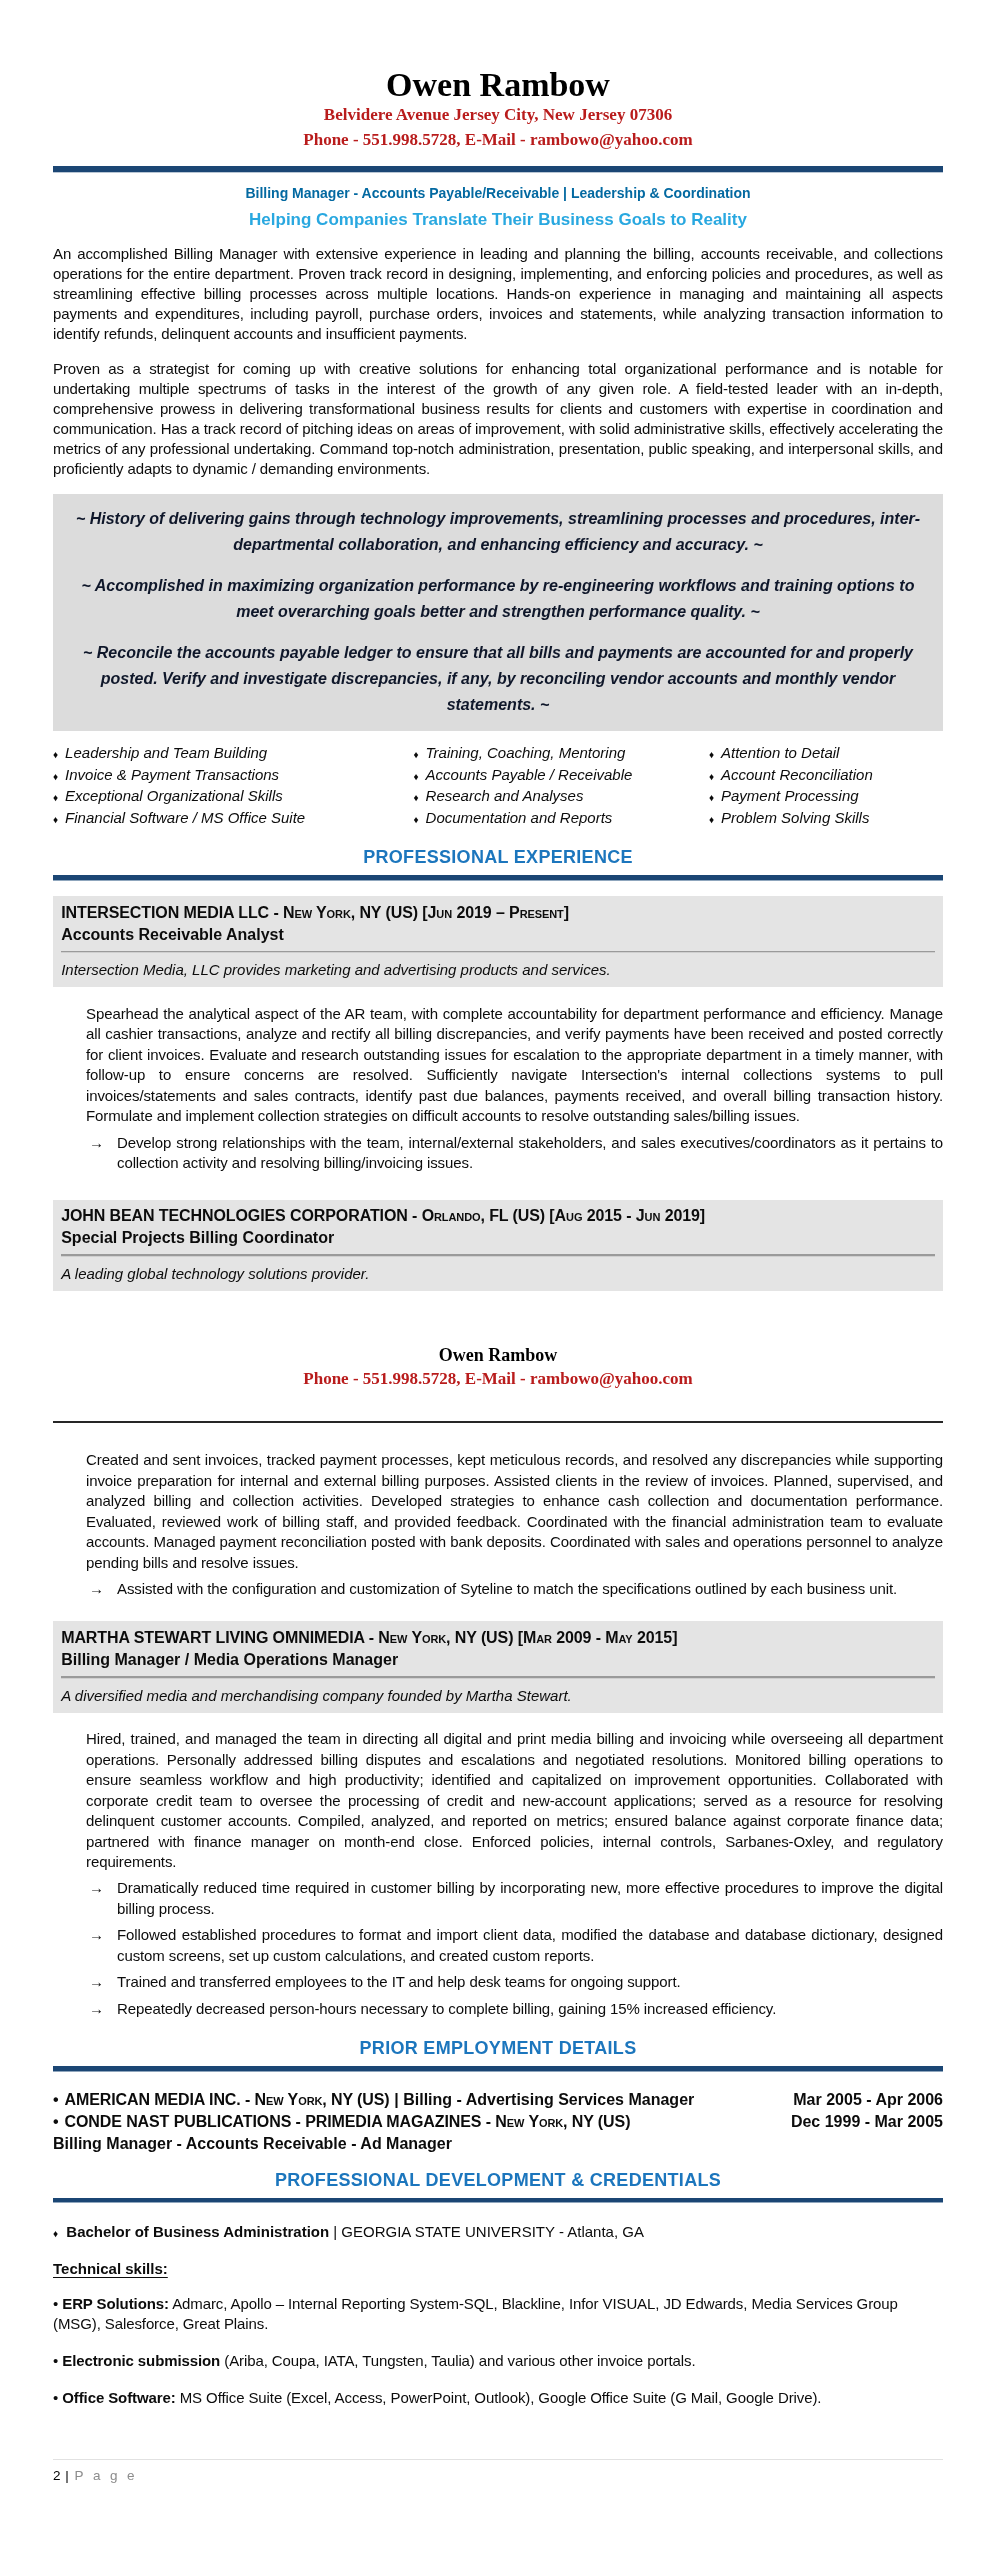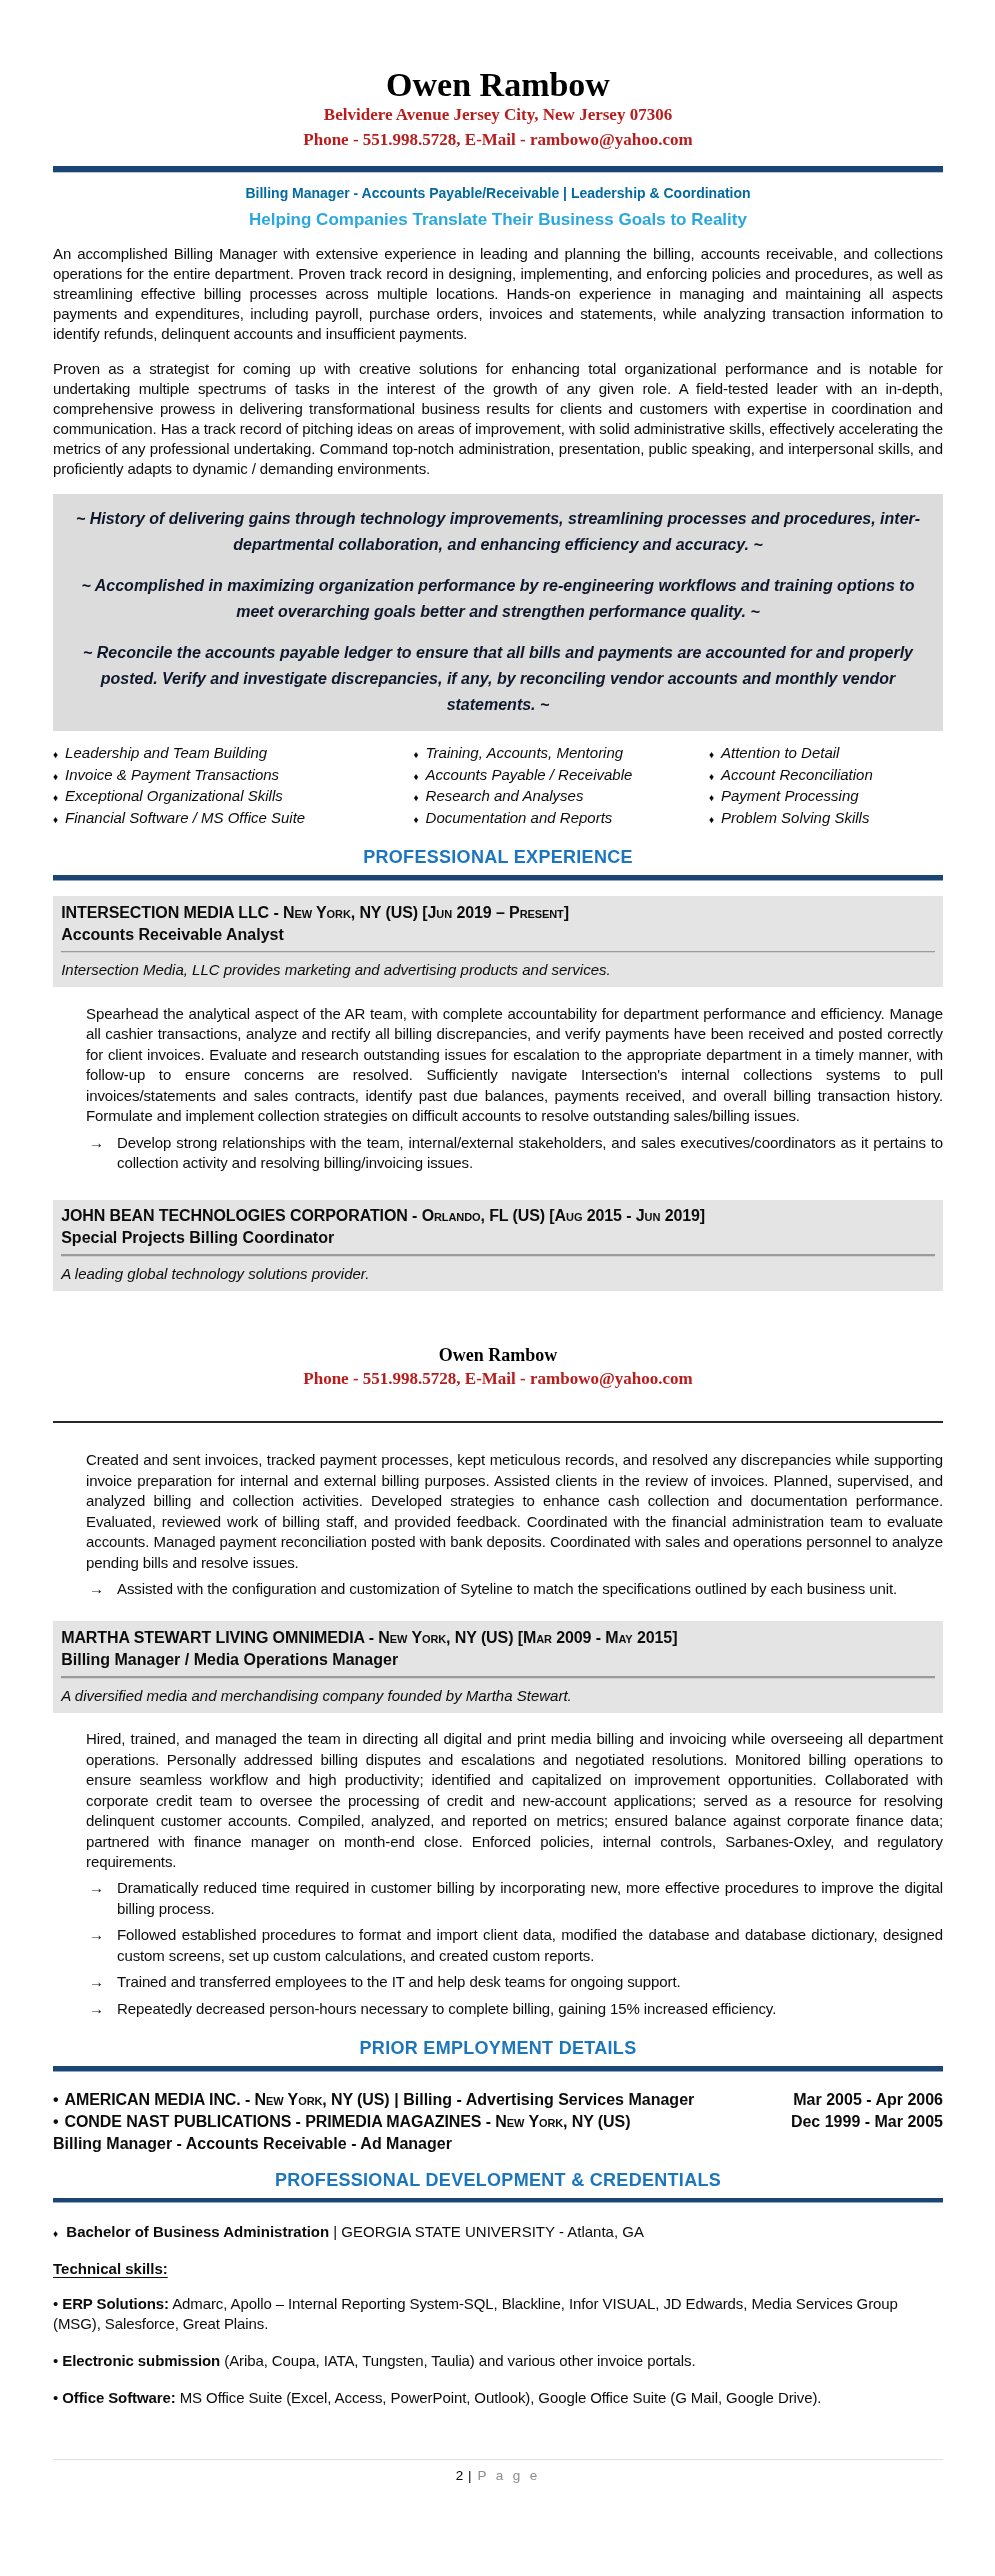--- a/index.html
+++ b/index.html
@@ -131,21 +131,21 @@
   .tech-head {
     margin-top: 16.4px; font-weight: bold; font-size: 15px;
     text-decoration: underline; text-underline-offset: 2.9px;
   }
   .tech-item { margin-top: 16.4px; font-size: 15px; line-height: 20.5px; letter-spacing: -0.1px; }
   .tech-item .tlabel { font-weight: bold; }
 
   
   .foot-rule { height: 1.2px; background: #e2e2e2; }
   .foot-label {
-    margin-top: 8.2px; text-align: center;
+    margin-top: 8.2px; text-align: left;
     font-size: 13.5px; color: #000;
   }
   .foot-label .pg-word { color: #8c8c8c; letter-spacing: 2.9px; margin-left: 5.9px; }
   .foot-label .pg-sep { margin-left: 4.7px; }
 </style>
 </head>
 <body>
 
 <div class="abs" style="top:66px">
   <div class="name">Owen Rambow</div>
@@ -166,21 +166,21 @@
     <div class="callout">~ Reconcile the accounts payable ledger to ensure that all bills and payments are accounted for and properly posted. Verify and investigate discrepancies, if any, by reconciling vendor accounts and monthly vendor statements. ~</div>
   </div>
 
   <div class="skills">
     <div class="skill">
         <span class="dia">♦</span>
         <span>Leadership and Team Building</span>
       </div>
     <div class="skill">
         <span class="dia">♦</span>
-        <span>Training, Accounts, Mentoring</span>
+        <span>Training, Coaching, Mentoring</span>
       </div>
     <div class="skill">
         <span class="dia">♦</span>
         <span>Attention to Detail</span>
       </div>
     <div class="skill">
         <span class="dia">♦</span>
         <span>Invoice &amp; Payment Transactions</span>
       </div>
     <div class="skill">

